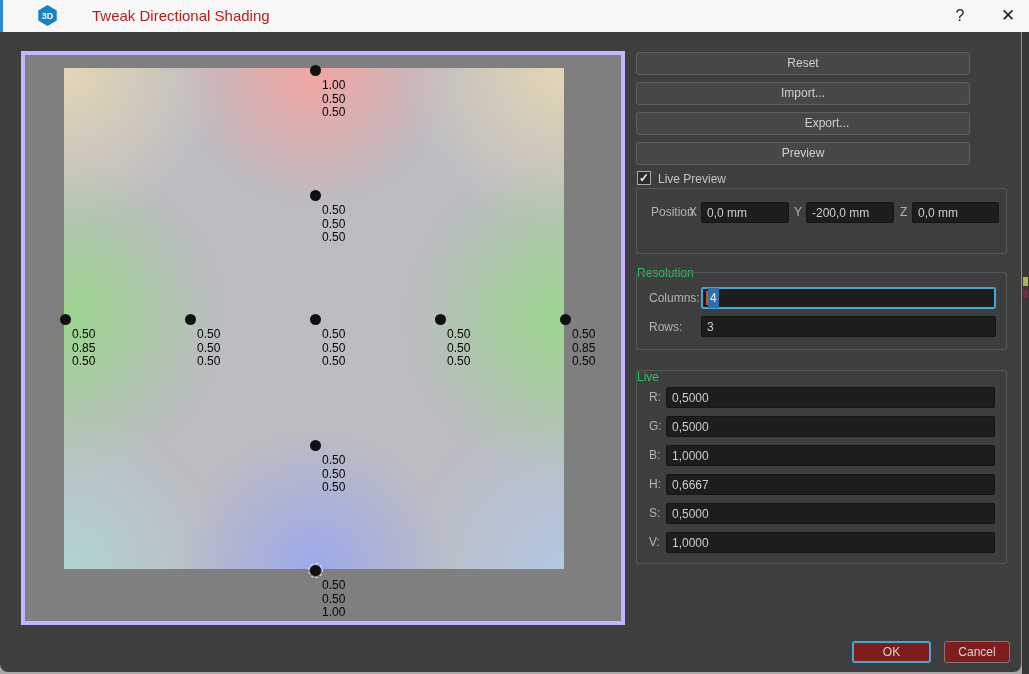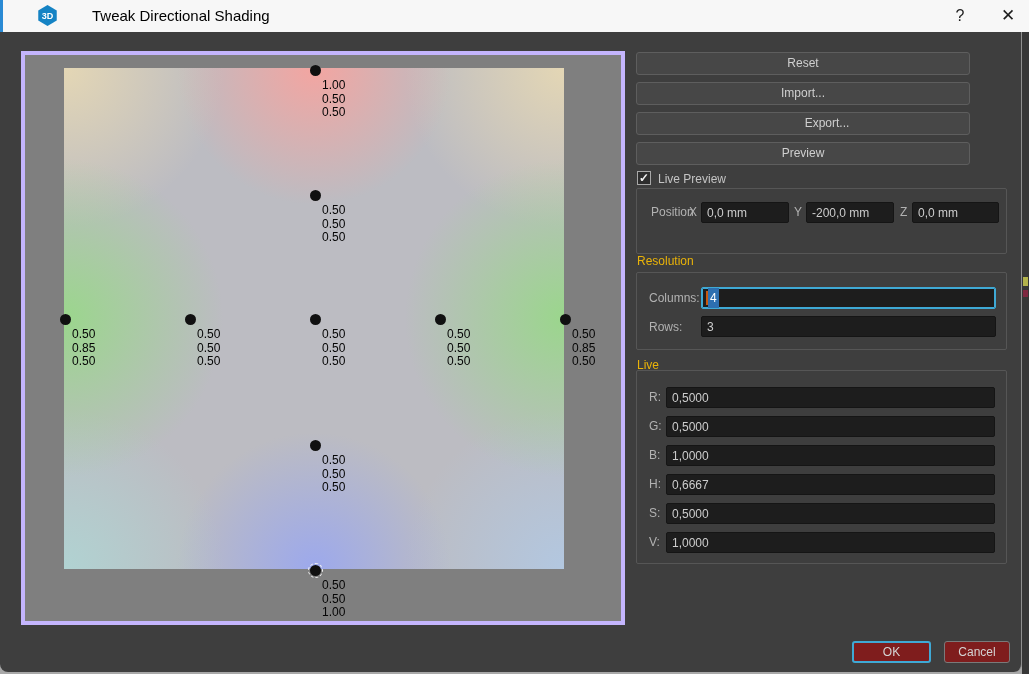--- a/index.html
+++ b/index.html
@@ -6,21 +6,21 @@
   html,body { width:1029px; height:674px; background:#2c2c2c; font-family:"Liberation Sans", sans-serif; }
   .stage { position:relative; width:1029px; height:674px; background:#a8a8a8; overflow:hidden; }
 
   
   .titlebar { position:absolute; left:0; top:0; width:1029px; height:32px; background:#f7f7f7; }
   .blue-sliver { position:absolute; left:0; top:0; width:3px; height:32px; background:#2a8ad4; }
   .app-icon { position:absolute; left:37px; top:5px; width:21px; height:21px; background:#1583c4;
               clip-path:polygon(50% 0%, 94% 26%, 94% 74%, 50% 100%, 6% 74%, 6% 26%);
               display:flex; align-items:center; justify-content:center;
               color:#fff; font-size:9px; font-weight:bold; }
-  .win-title { position:absolute; left:92px; top:0; height:32px; line-height:32px; font-size:15px; color:#000000; }
+  .win-title { position:absolute; left:92px; top:0; height:32px; line-height:32px; font-size:15px; color:#b91c1c; }
   .tb-btn { position:absolute; top:0; width:40px; height:32px; line-height:31px; text-align:center;
             font-size:16px; color:#1d1d1d; cursor:default; }
   .tb-help { left:940px; }
   .tb-close { left:988px; font-size:17px; }
 
   
   .dialog-body { position:absolute; left:0; top:32px; width:1022px; height:640px; background:#3e3e3e;
                  border-radius:0 0 8px 8px; border-right:1px solid #8f8f8f; }
   .right-strip { position:absolute; left:1022px; top:32px; width:7px; height:642px; background:#373737; }
   .speck-a { position:absolute; left:1px; top:245px; width:5px; height:9px; background:#b3b34c; }
@@ -55,21 +55,21 @@
   .chk-row { position:absolute; left:637px; top:139px; height:15px; }
   .chk-box { position:absolute; left:0; top:0; width:14px; height:14px; background:#2d2d2d;
              border:1px solid #a8a8a8; color:#f2f2f2; font-size:12px; line-height:13px;
              text-align:center; font-weight:bold; }
   .chk-label { position:absolute; left:21px; top:1px; font-size:12px; color:#c4c4c4; white-space:nowrap; }
 
   .groupbox { position:absolute; left:636px; width:371px; border:1px solid #565656; border-radius:2px; }
   .gb-position { top:156px; height:66px; }
   .gb-resolution { top:240px; height:78px; }
   .gb-color { top:338px; height:194px; }
-  .section-label { position:absolute; left:637px; font-size:12px; color:#eab308; }
+  .section-label { position:absolute; left:637px; font-size:12px; color:#22c55e;margin-top:12px; }
   .lbl { position:absolute; font-size:12px; color:#b2b2b2; white-space:nowrap; }
 
   .field { position:absolute; height:21px; background:#1d1d1d; border:1px solid #151515;
            border-radius:2px; color:#cdcdcd; font-size:12px; font-family:"Liberation Sans", sans-serif;
            padding:0 5px; line-height:19px; }
   input.field { outline:none; }
   .field-focused { position:absolute; height:22px; background:#1d1d1d; border:1px solid #3fa9d5;
                    box-shadow:0 0 0 1px #3fa9d5 inset; border-radius:2px; font-size:12px;
                    line-height:20px; padding:0 4px; color:#cdcdcd; display:flex; align-items:center; }
   .caret { width:2px; height:14px; background:#c85a10; margin-right:0; }

